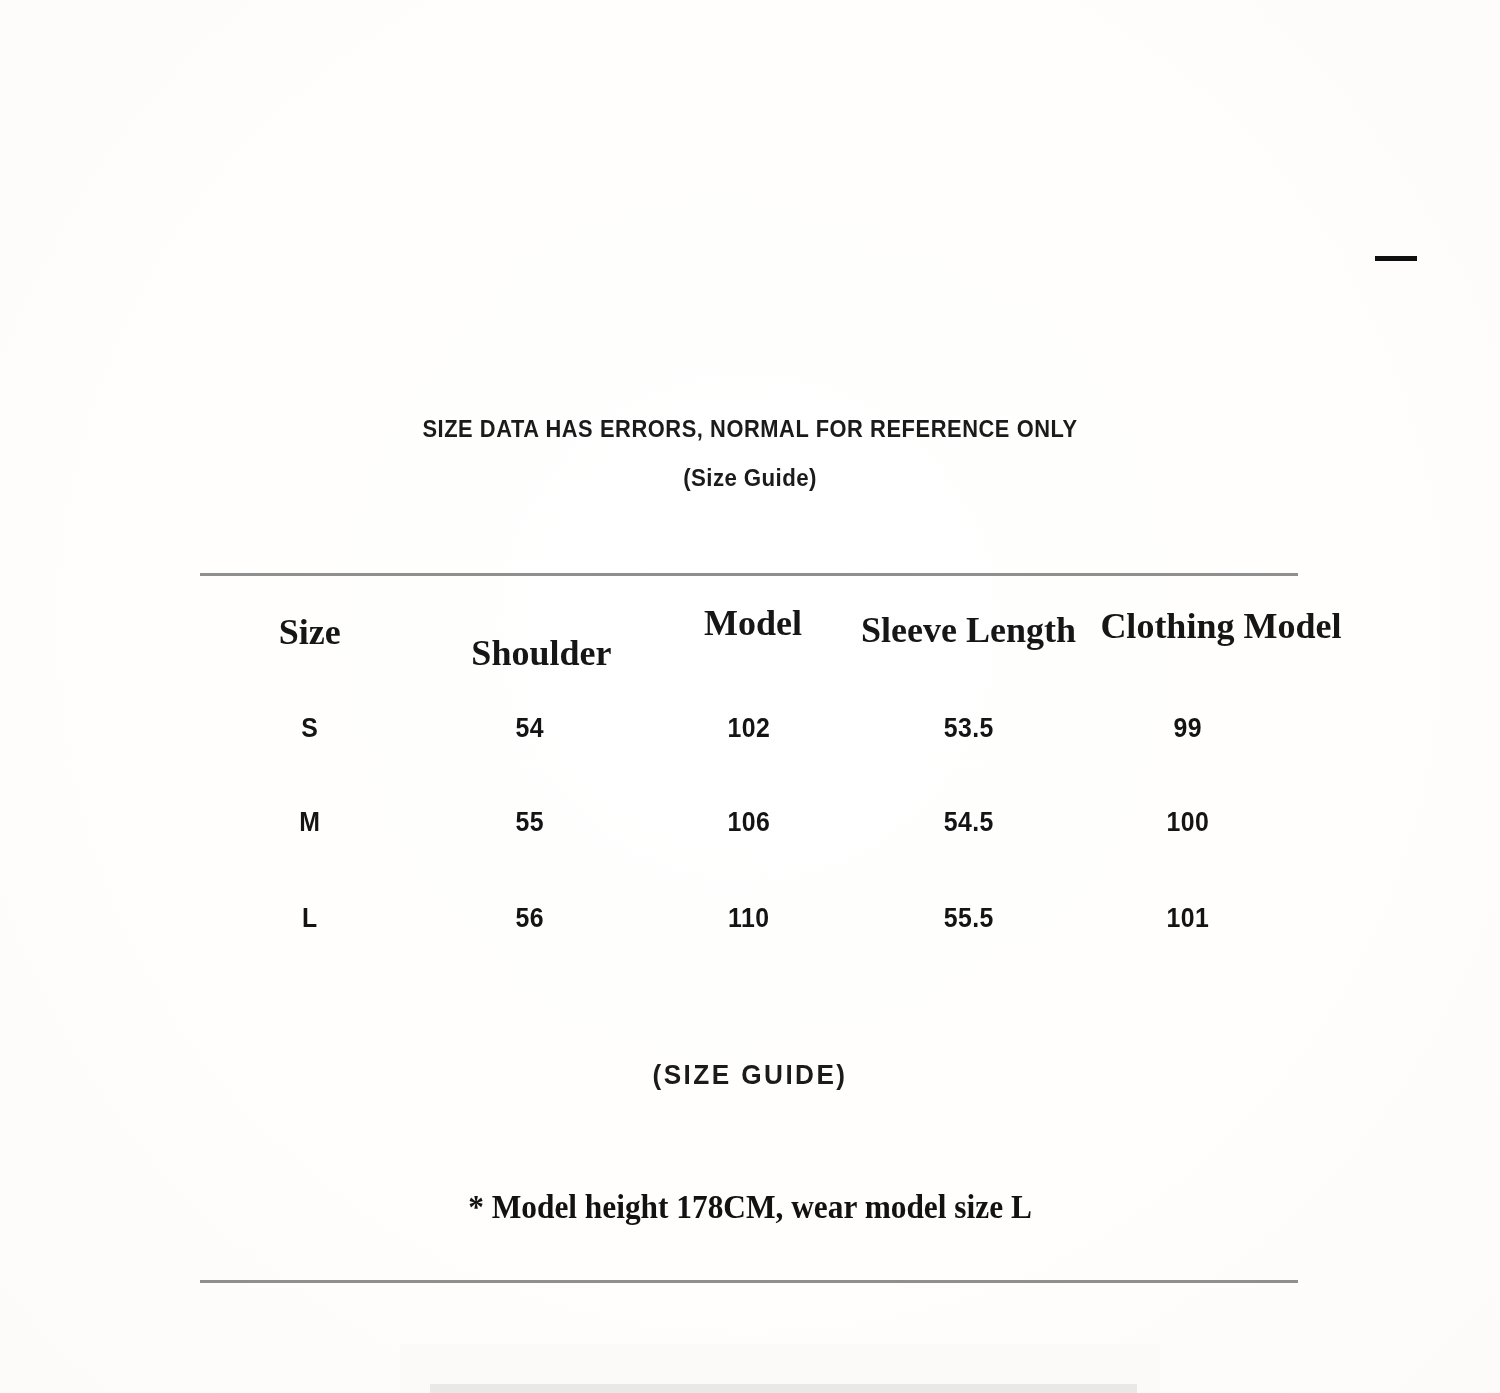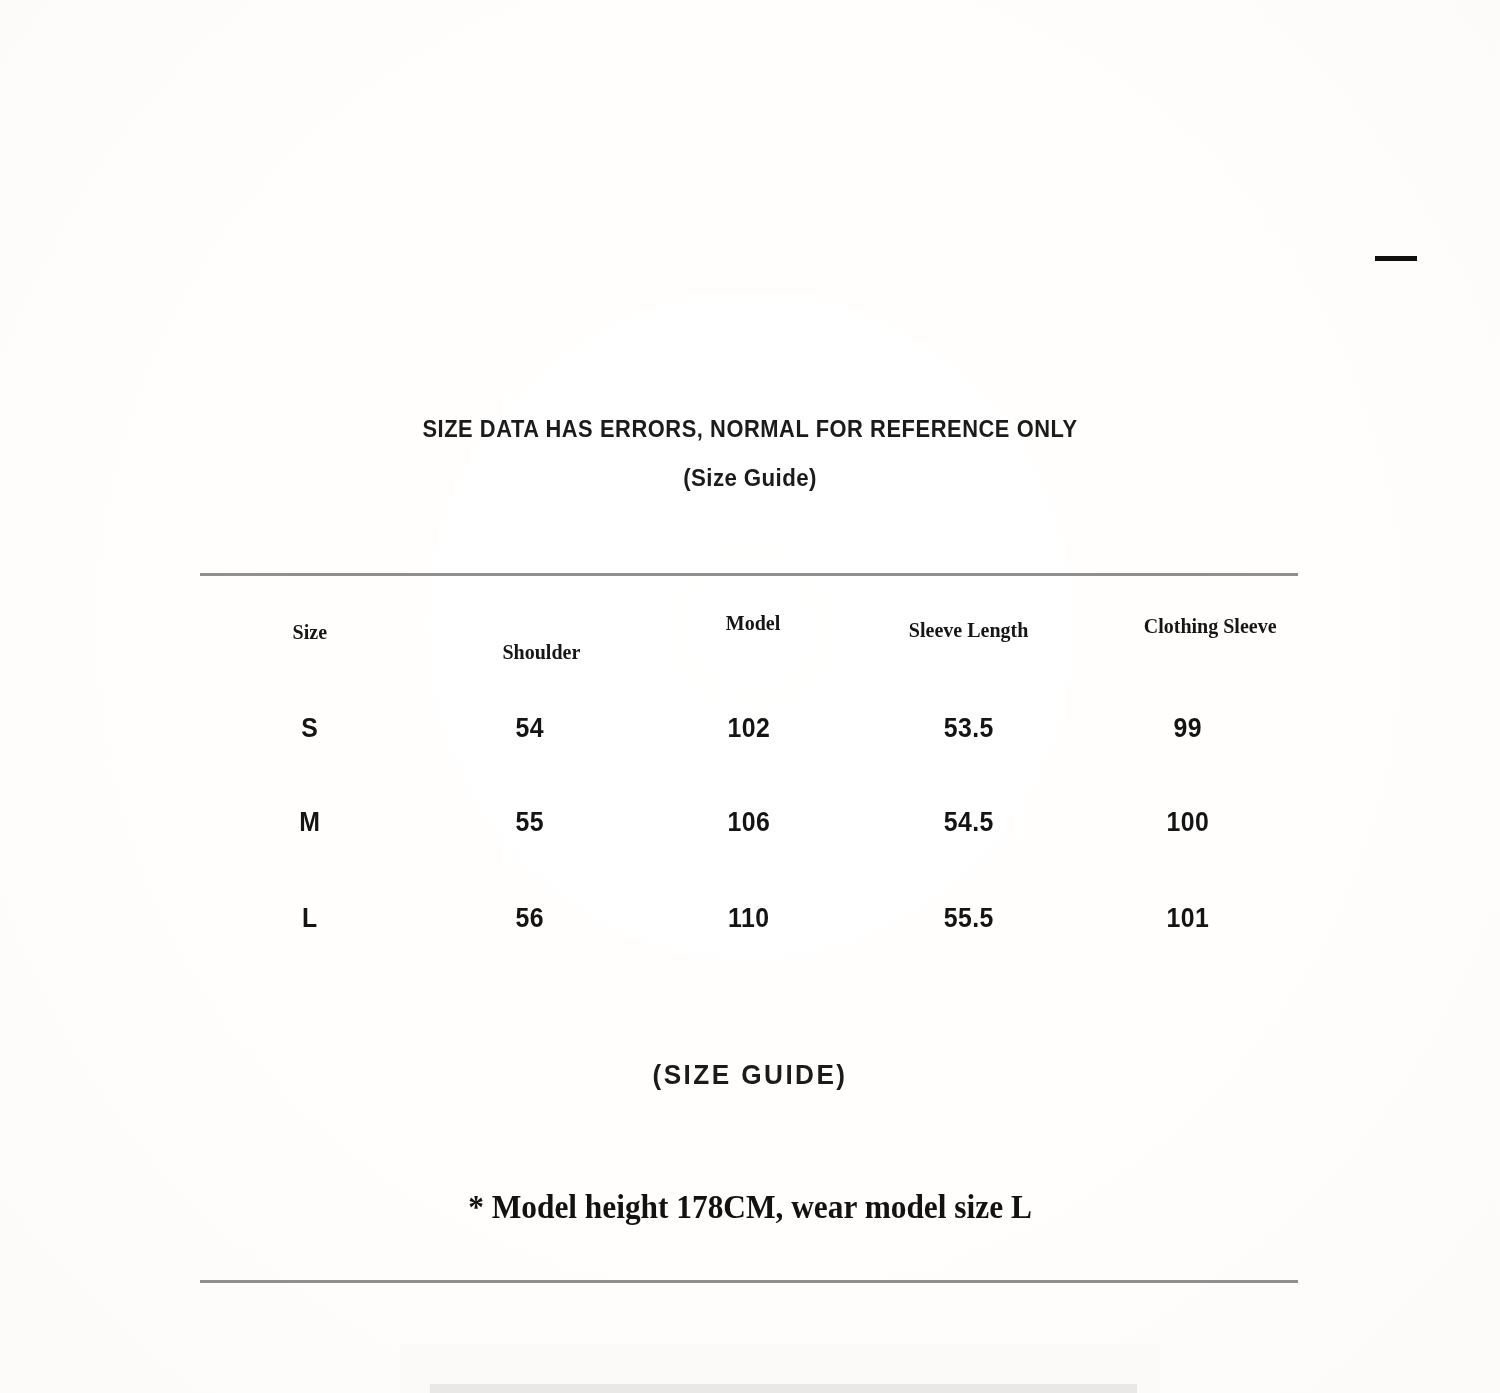--- a/index.html
+++ b/index.html
@@ -80,21 +80,21 @@
   }
   .t-row > div {
     width: 20%;
     text-align: center;
     white-space: nowrap;
     overflow: visible;
   }
   .thead {
     top: 600px;
     font-family: "Liberation Serif", serif;
-    font-size: 20px;
+    font-size: 36px;
     font-weight: 600;
     color: #161616;
   }
   .th-shoulder { transform: translateX(12px); margin-top: 41px; }
   .th-chest    { transform: translateY(-9px) translateX(4px); }
   .th-sleeve   { transform: translateY(-2px); }
   .th-clothing { transform: translateY(-6px) translateX(22px); }
 
   .tbody-row {
     font-size: 27px;
@@ -168,21 +168,21 @@
 
   <div class="subtitle">(Size Guide)</div>
 
   <div class="rule rule-top"></div>
 
   <div class="t-row thead">
     <div class="th-size">Size</div>
     <div class="th-shoulder">Shoulder</div>
     <div class="th-chest">Model</div>
     <div class="th-sleeve">Sleeve Length</div>
-    <div class="th-clothing">Clothing Sleeve</div>
+    <div class="th-clothing">Clothing Model</div>
   </div>
 
   <div class="t-row tbody-row row-s">
     <div>S</div>
     <div>54</div>
     <div>102</div>
     <div>53.5</div>
     <div>99</div>
   </div>
 

